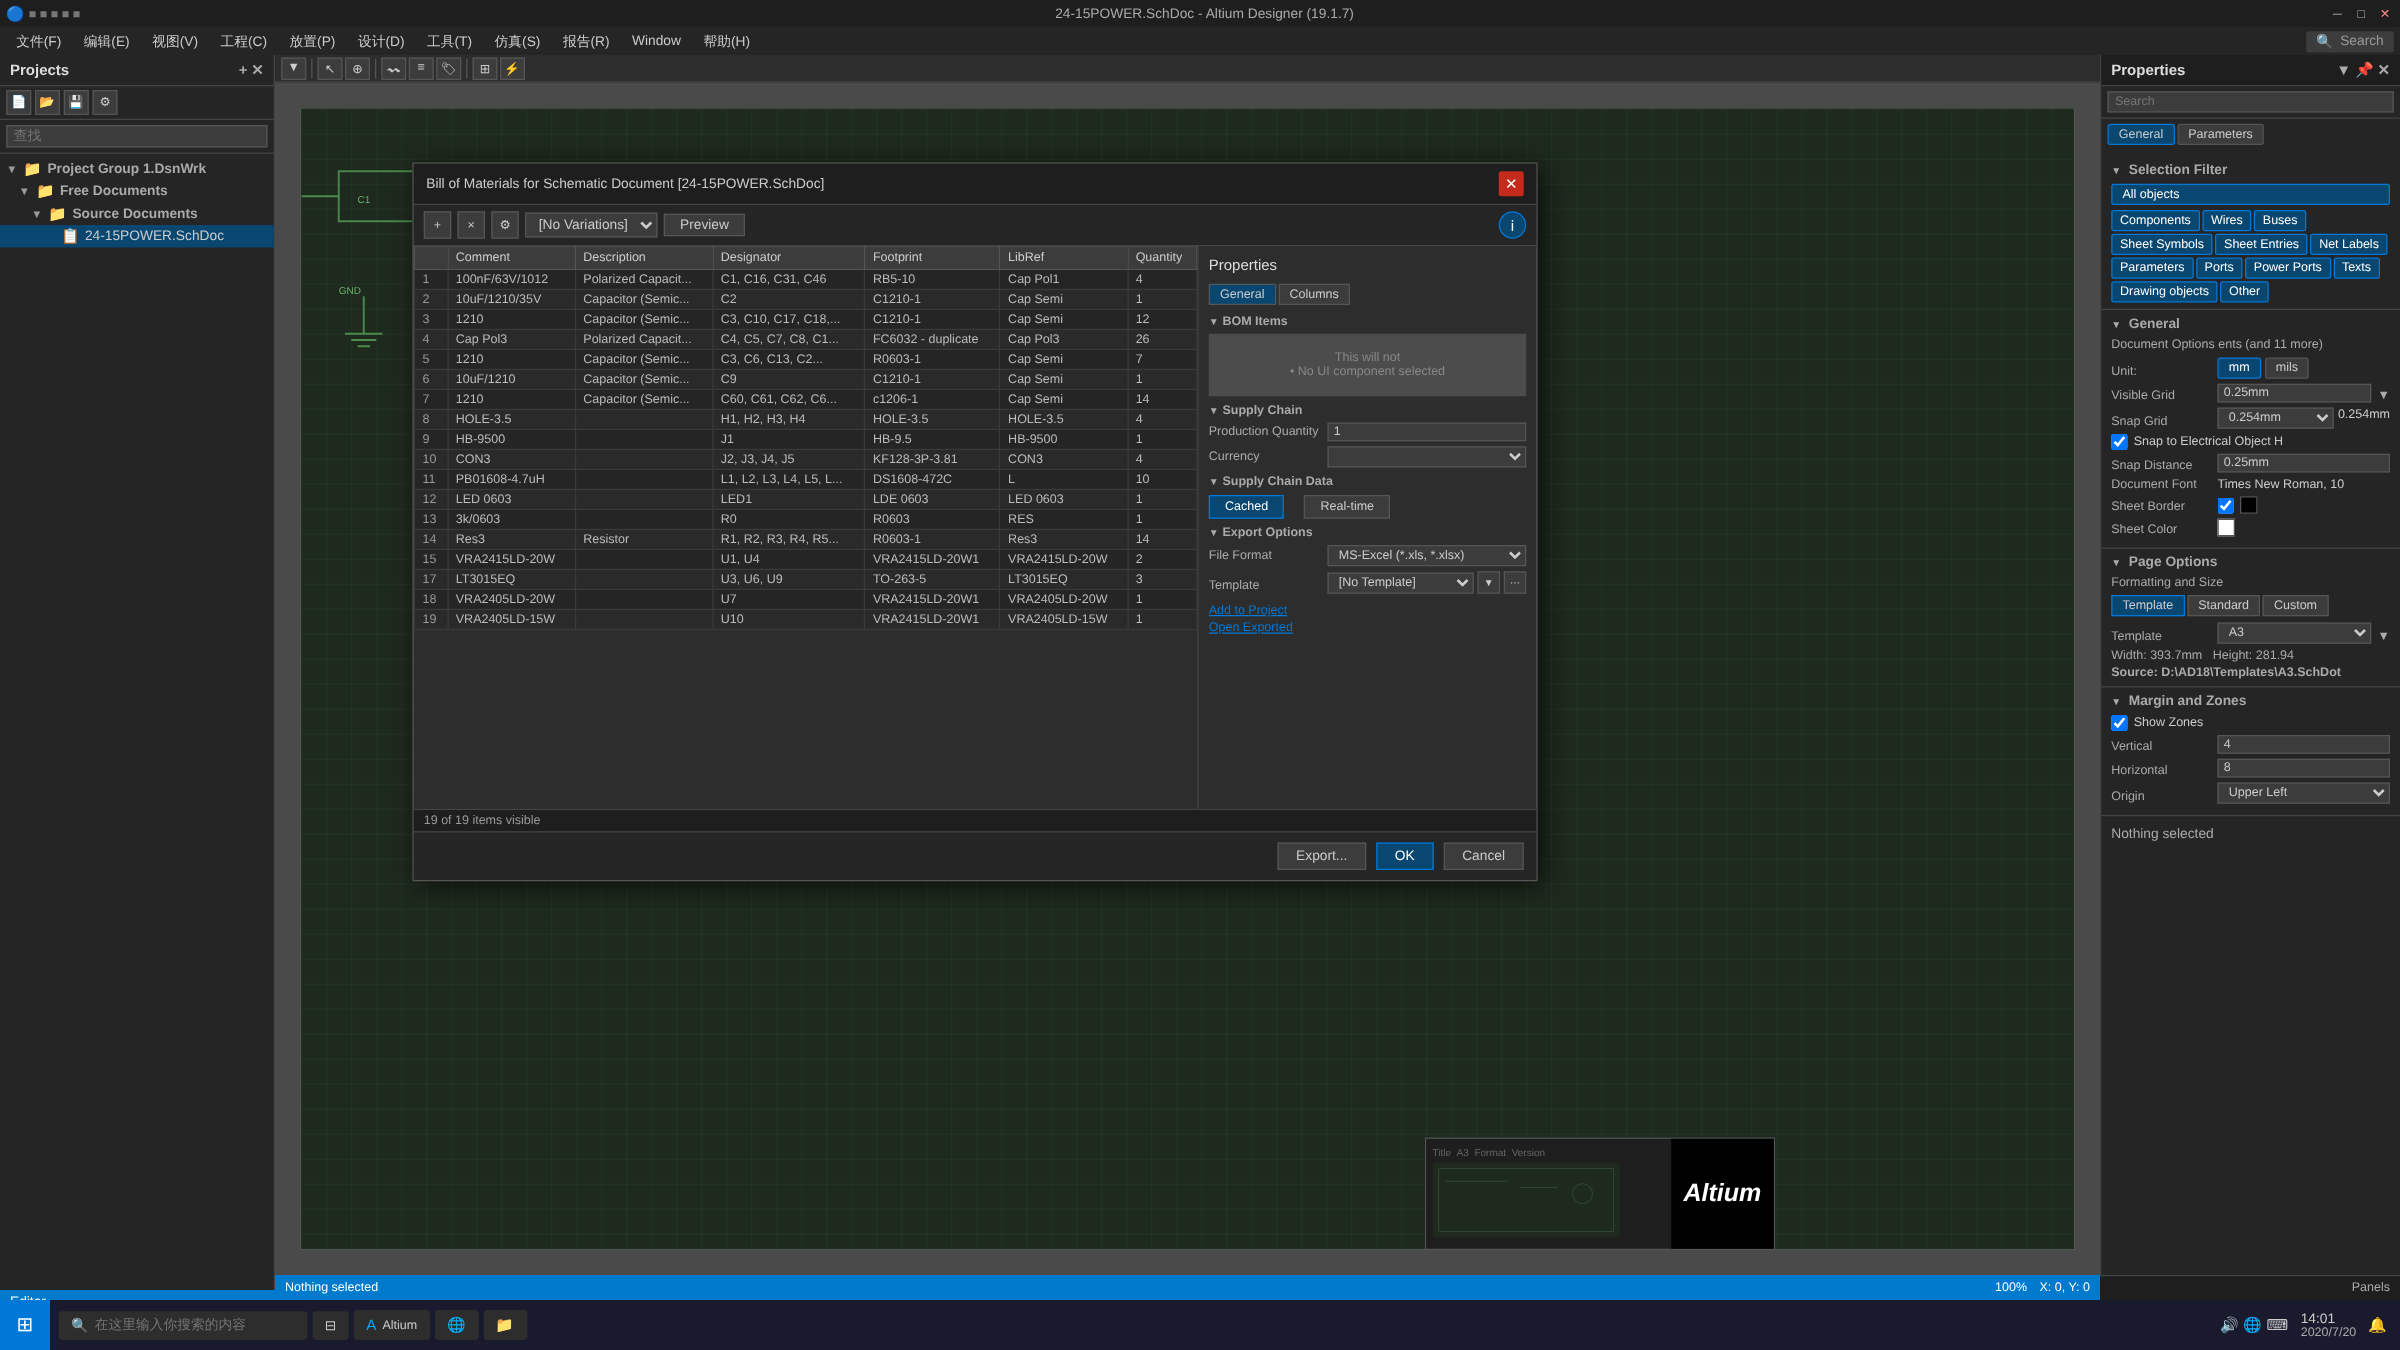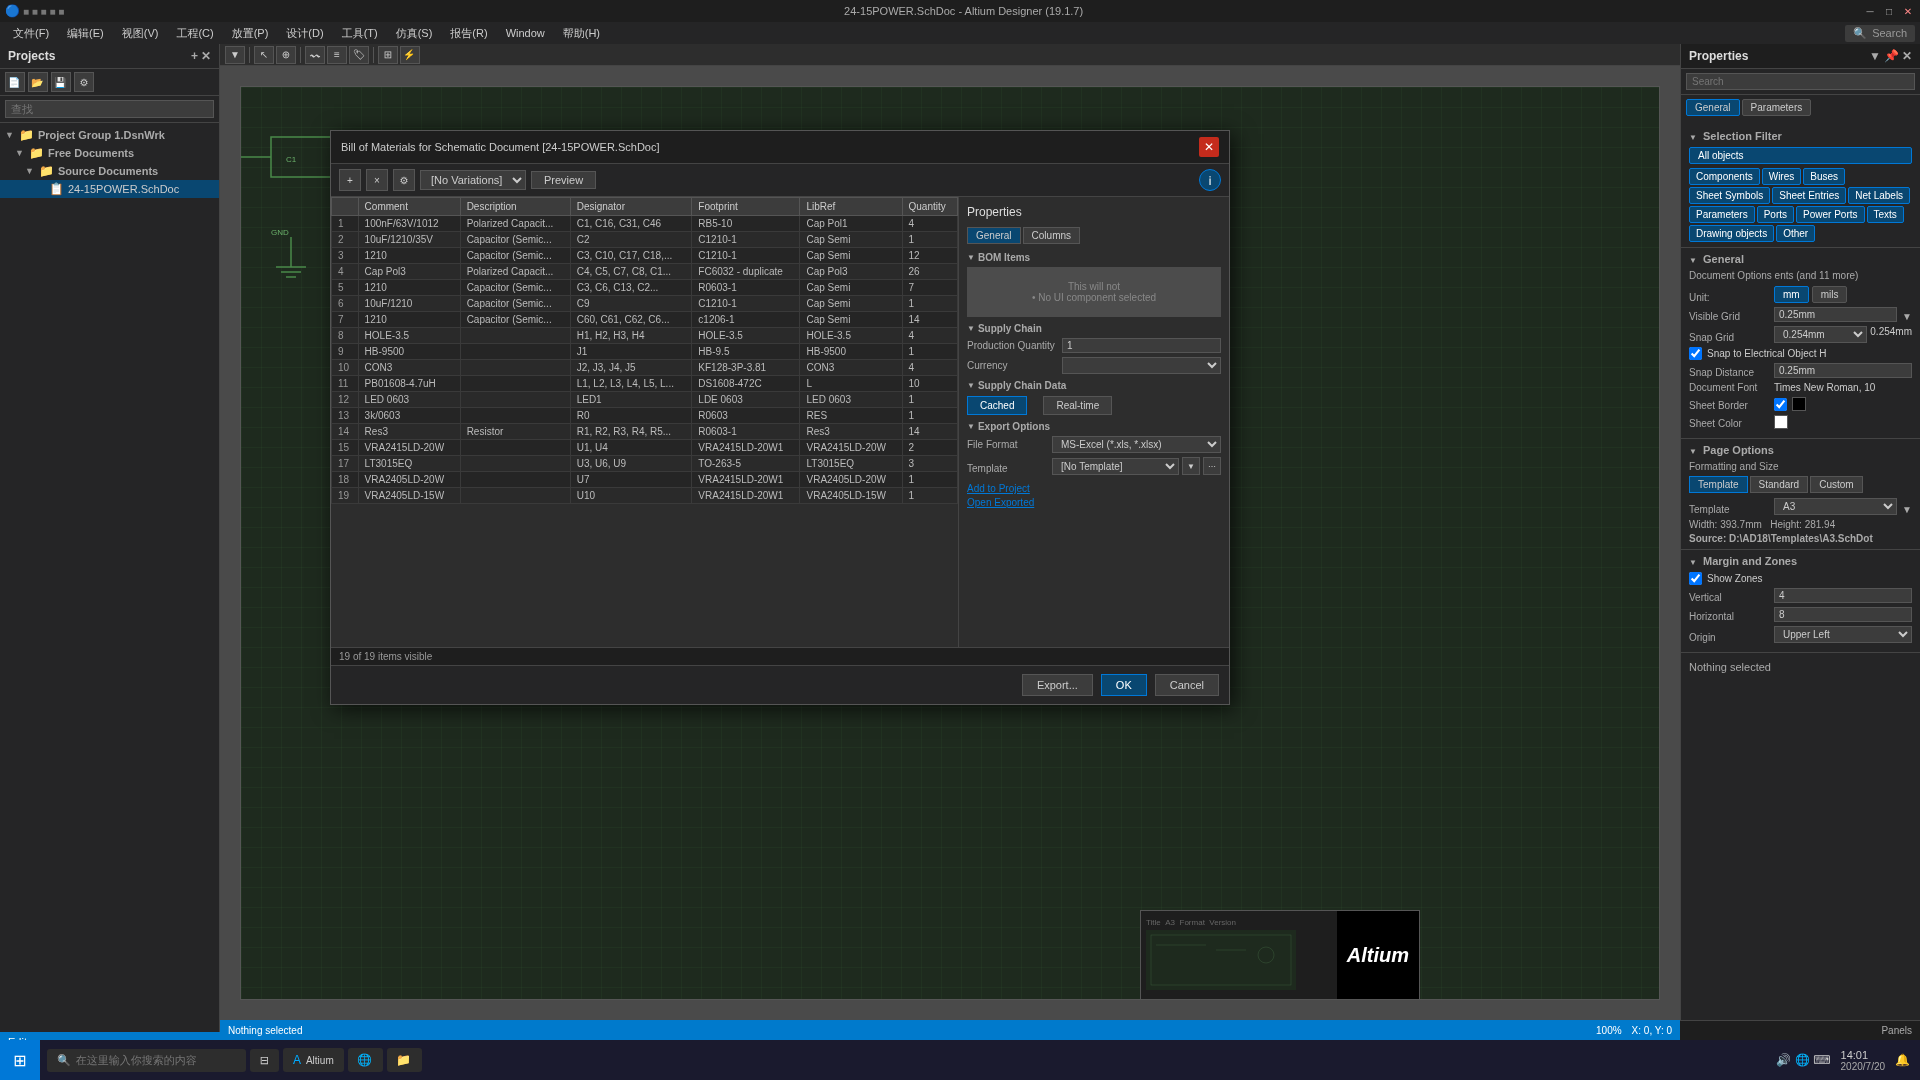--- a/index.html
+++ b/index.html
@@ -628,21 +628,21 @@
       color: #ccc;
       padding: 3px 12px;
       font-size: 10px;
       cursor: pointer;
     }
     .export-section { margin-top: 5px; }
     .export-row {
       display: flex;
       align-items: center;
       margin-bottom: 4px;
-      gap: 5px;
+      gap: 15px;
     }
     .export-label {
       font-size: 10px;
       color: #aaa;
       min-width: 80px;
     }
     .export-select {
       background: #3c3c3c;
       border: 1px solid #555;
       color: #ccc;

